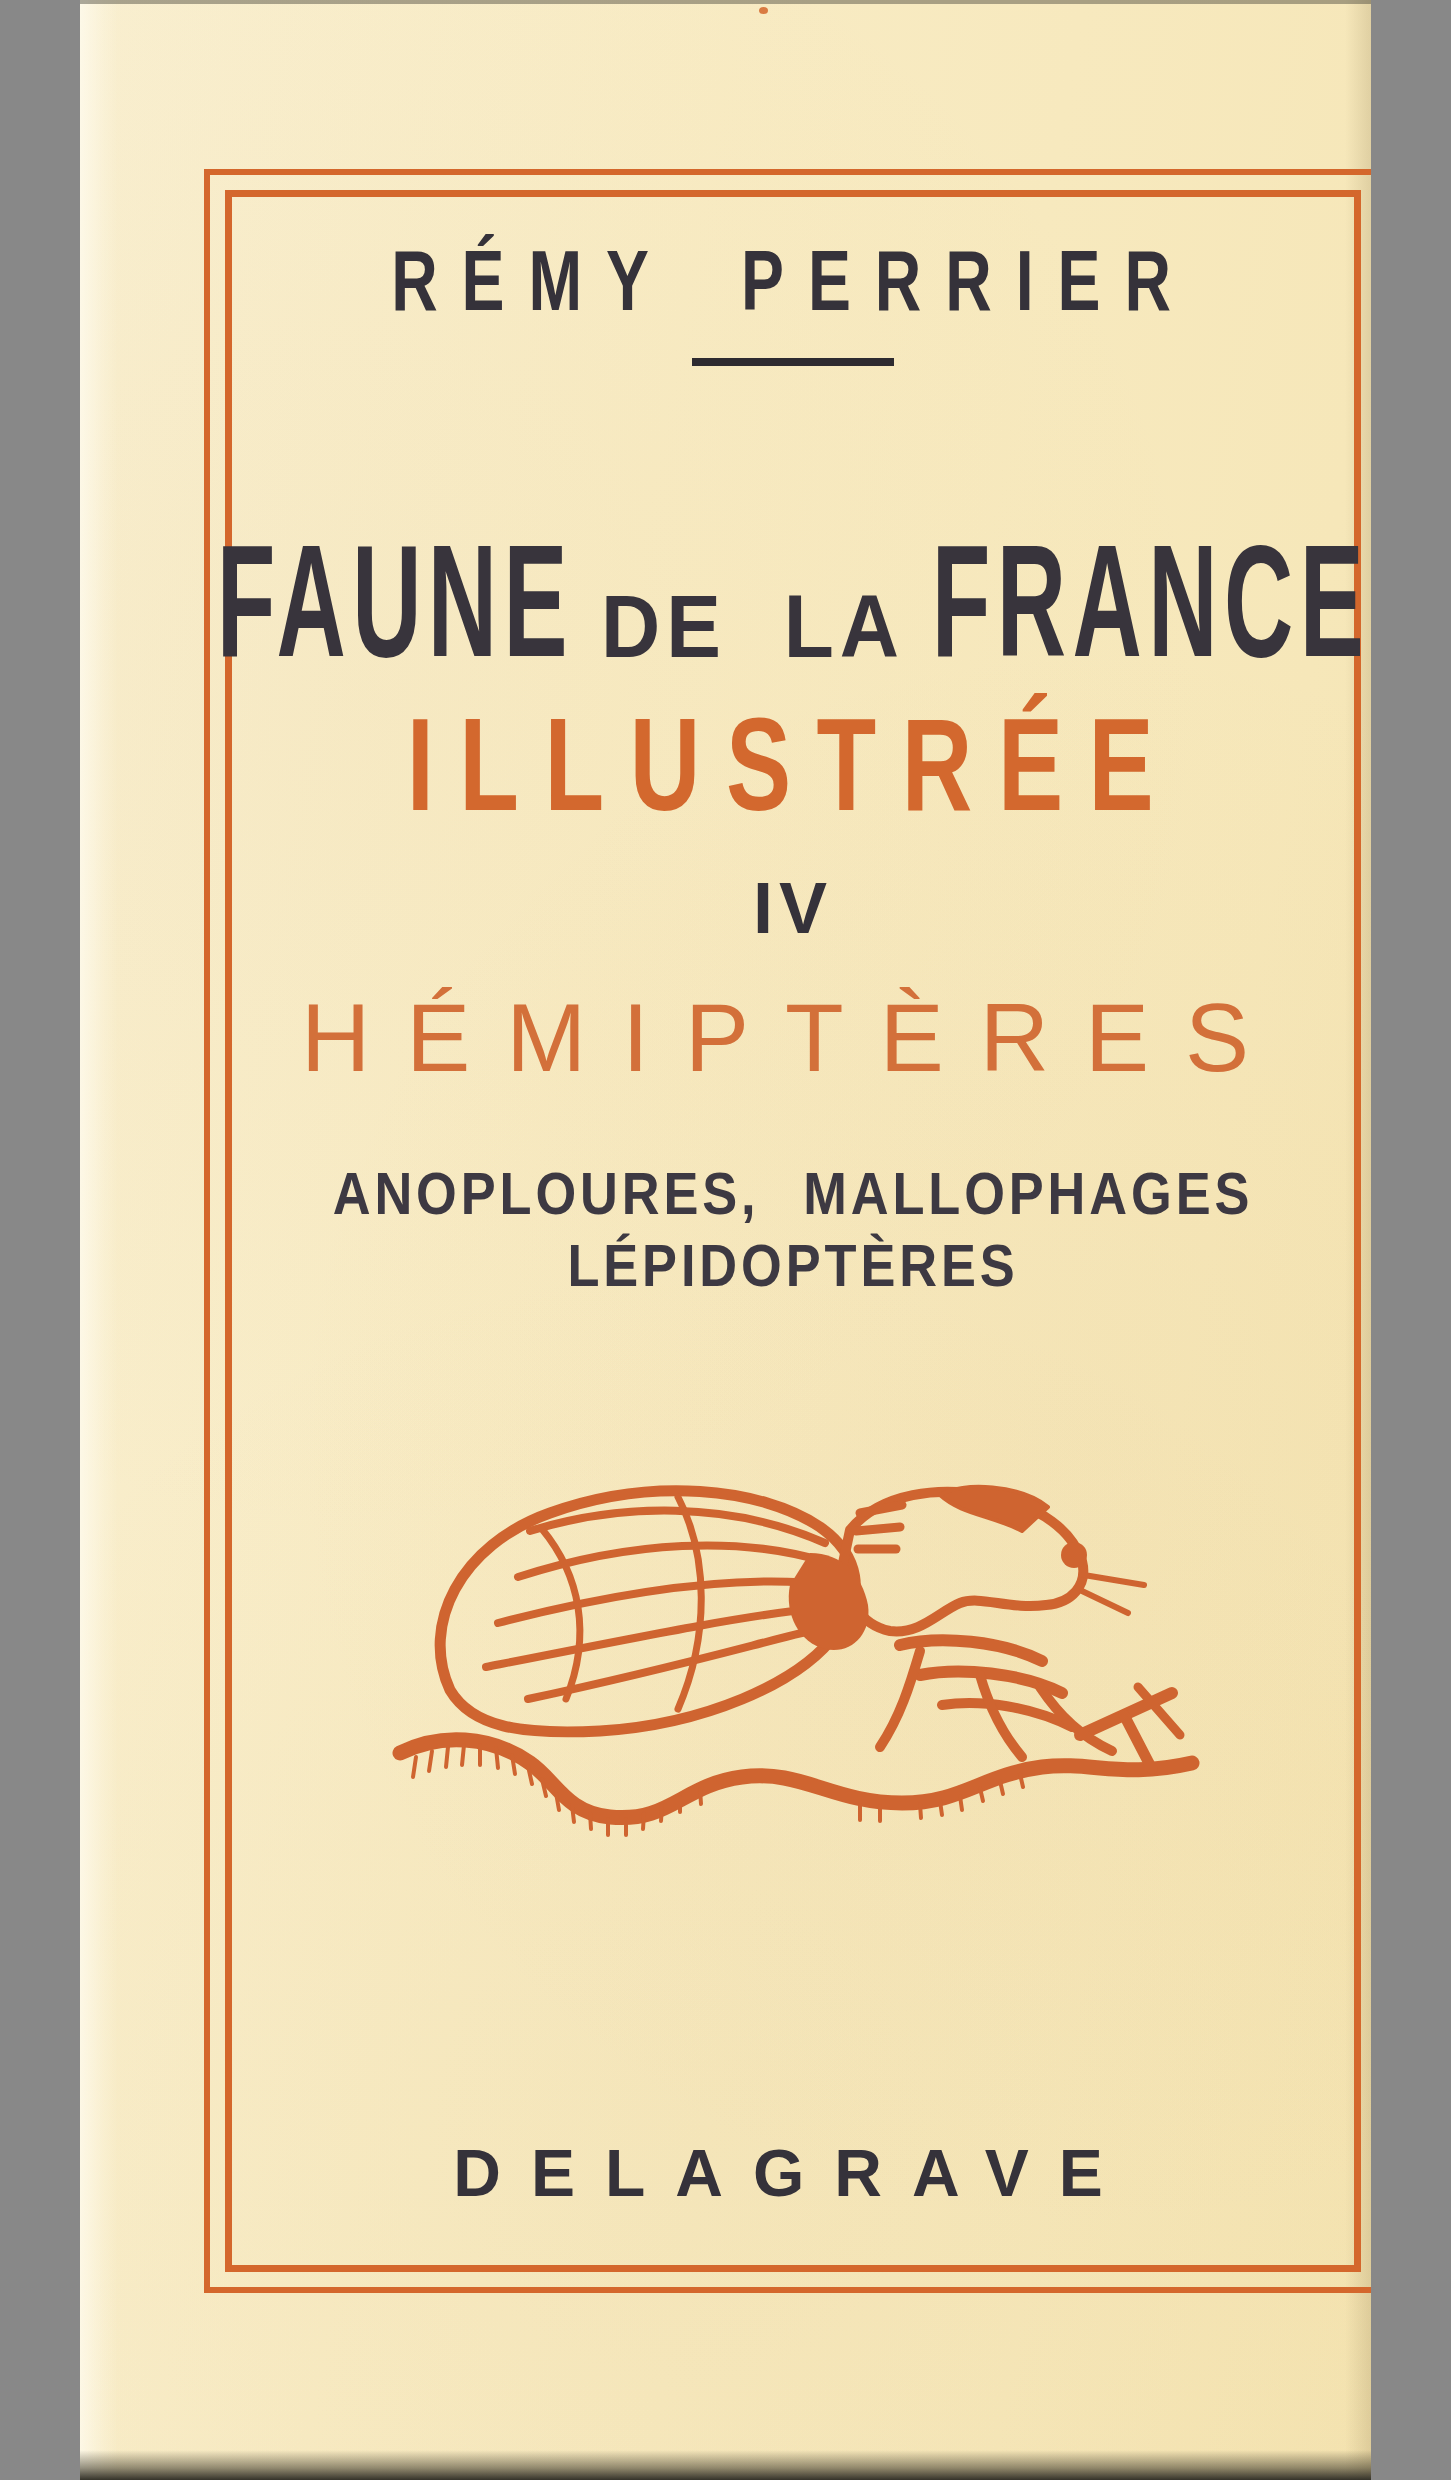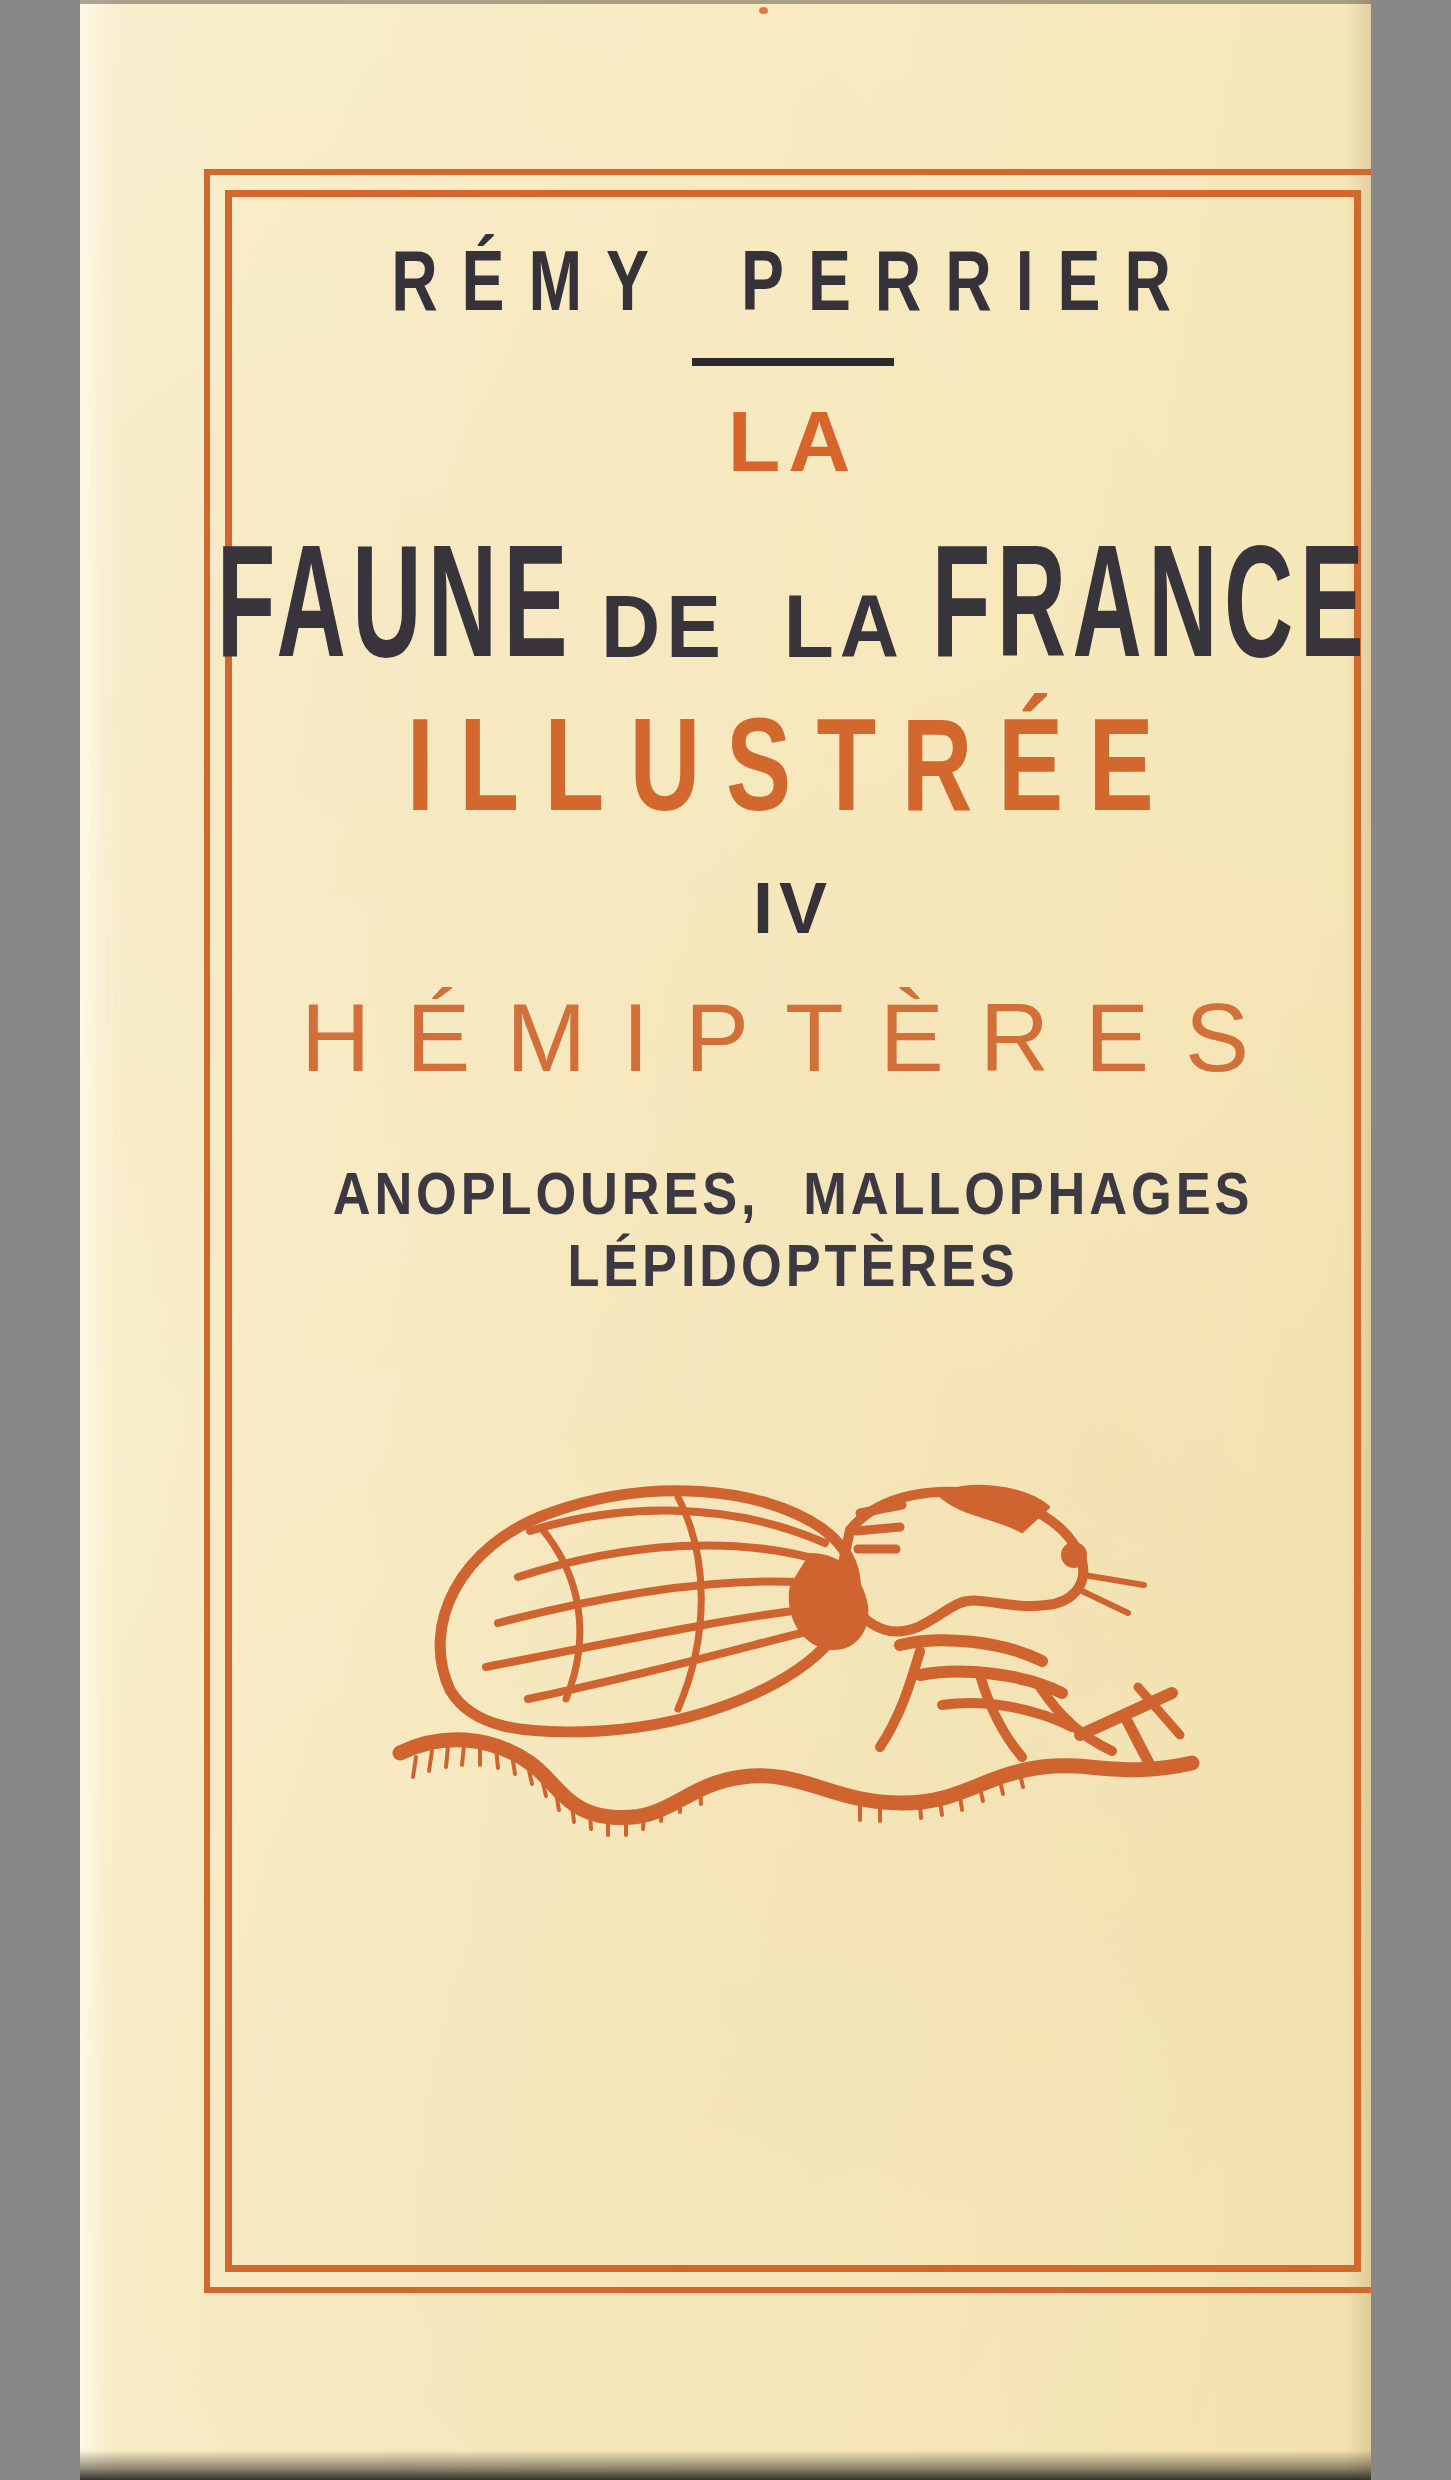--- a/index.html
+++ b/index.html
@@ -75,21 +75,20 @@
 
   <div class="frame-outer"></div>
   <div class="frame-inner"></div>
 
   <div class="row author ink">RÉMY PERRIER</div>
 
   <div class="rule">
       <div></div>
     </div>
 
-  <div class="row article">LA</div>
 
   <div class="main-title">
     <span class="word-big first">FAUNE</span>
     <span class="connector">DE LA</span>
     <span class="word-big second">FRANCE</span>
   </div>
 
   <div class="row qualifier">ILLUSTRÉE</div>
 
   <div class="row volume ink">IV</div>
@@ -159,15 +158,16 @@
       <path d="M 540 240 C 580 232, 642 238, 682 258" stroke-width="12"></path>
       <path d="M 562 270 C 602 264, 652 272, 692 292" stroke-width="10"></path>
       <path d="M 540 216 C 530 250, 520 282, 500 312" stroke-width="10"></path>
       <path d="M 600 240 C 610 275, 625 302, 642 322" stroke-width="10"></path>
       <path d="M 660 252 C 680 282, 702 302, 732 316" stroke-width="10"></path>
       <path d="M 704 140 L 764 150" stroke-width="6"></path>
       <path d="M 702 156 L 748 178" stroke-width="6"></path>
     </g>
   </svg>
 
+  <div class="row publisher ink">DELAGRAVE</div>
 
   <div class="edge-bottom"></div>
 </div>
 
 </body></html>

